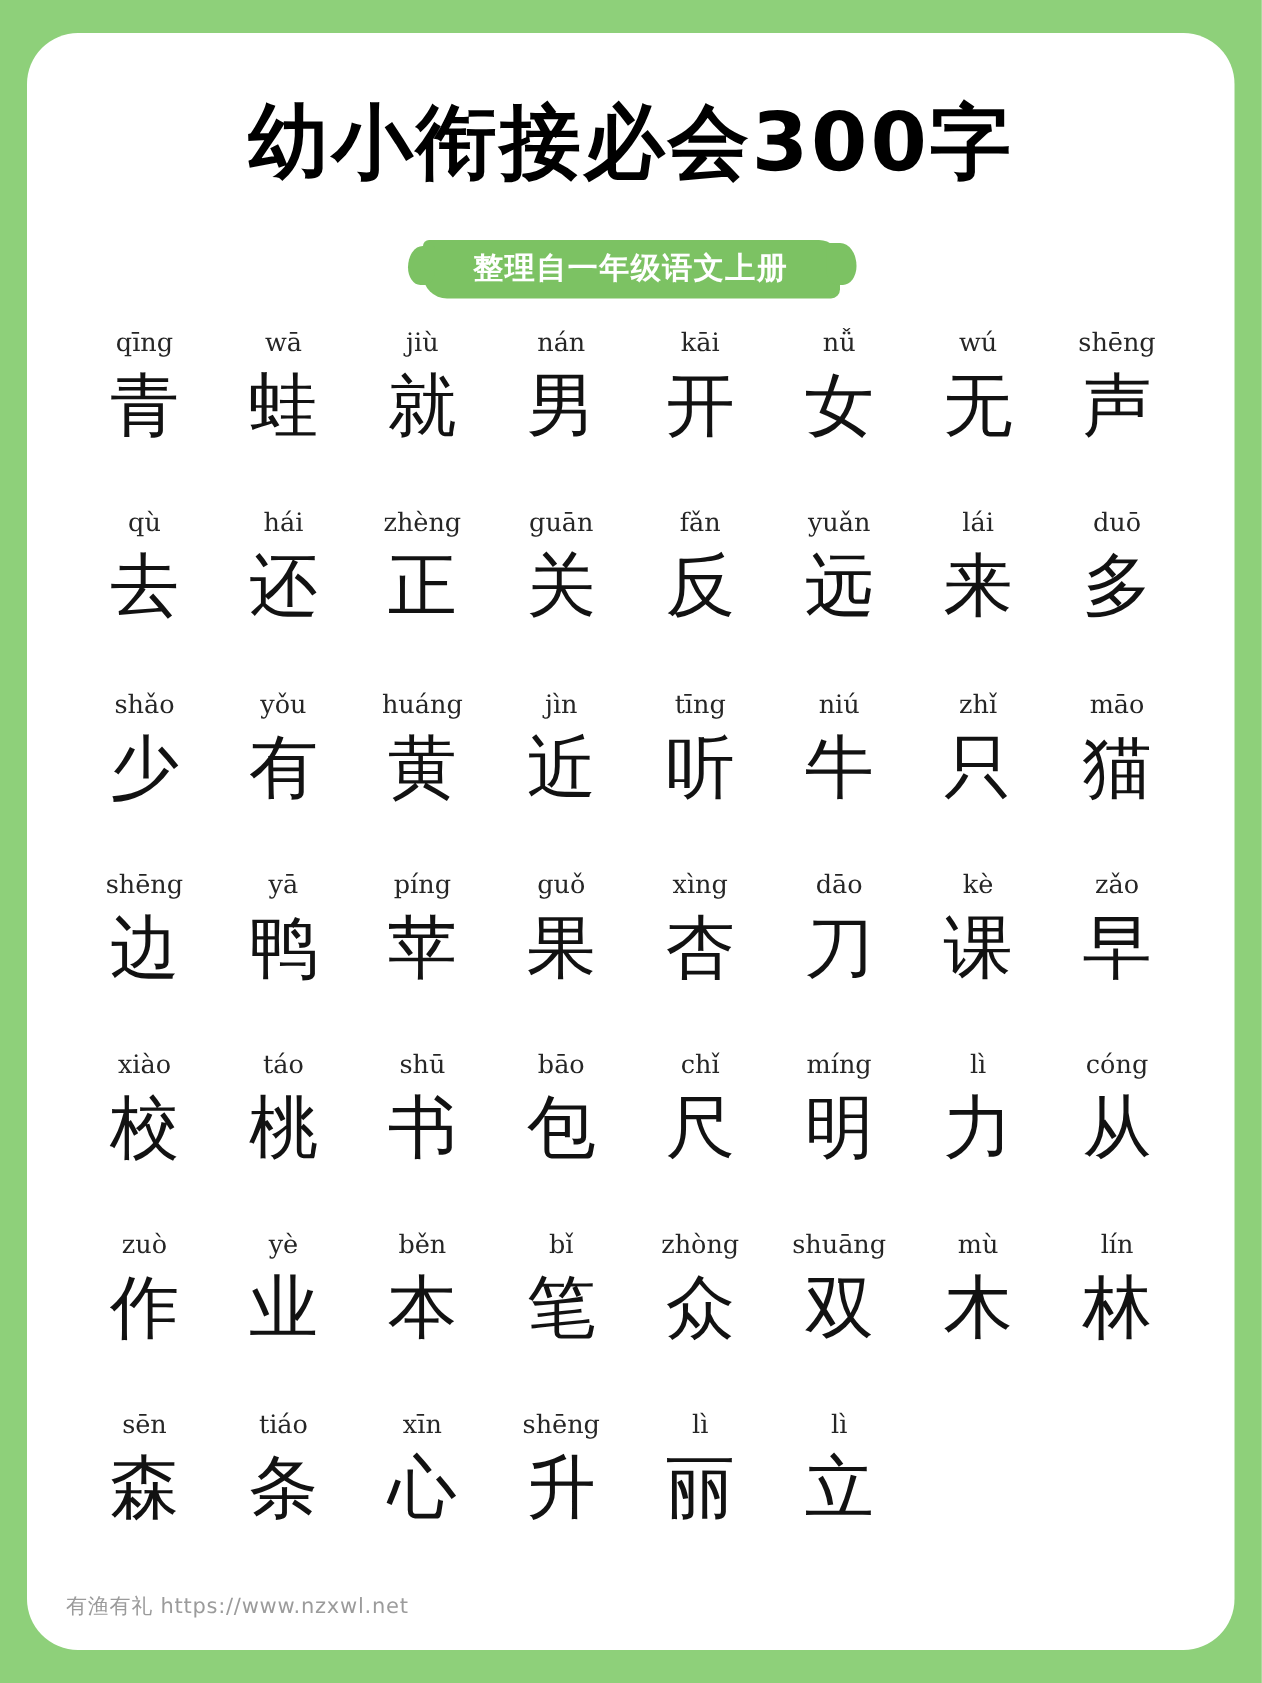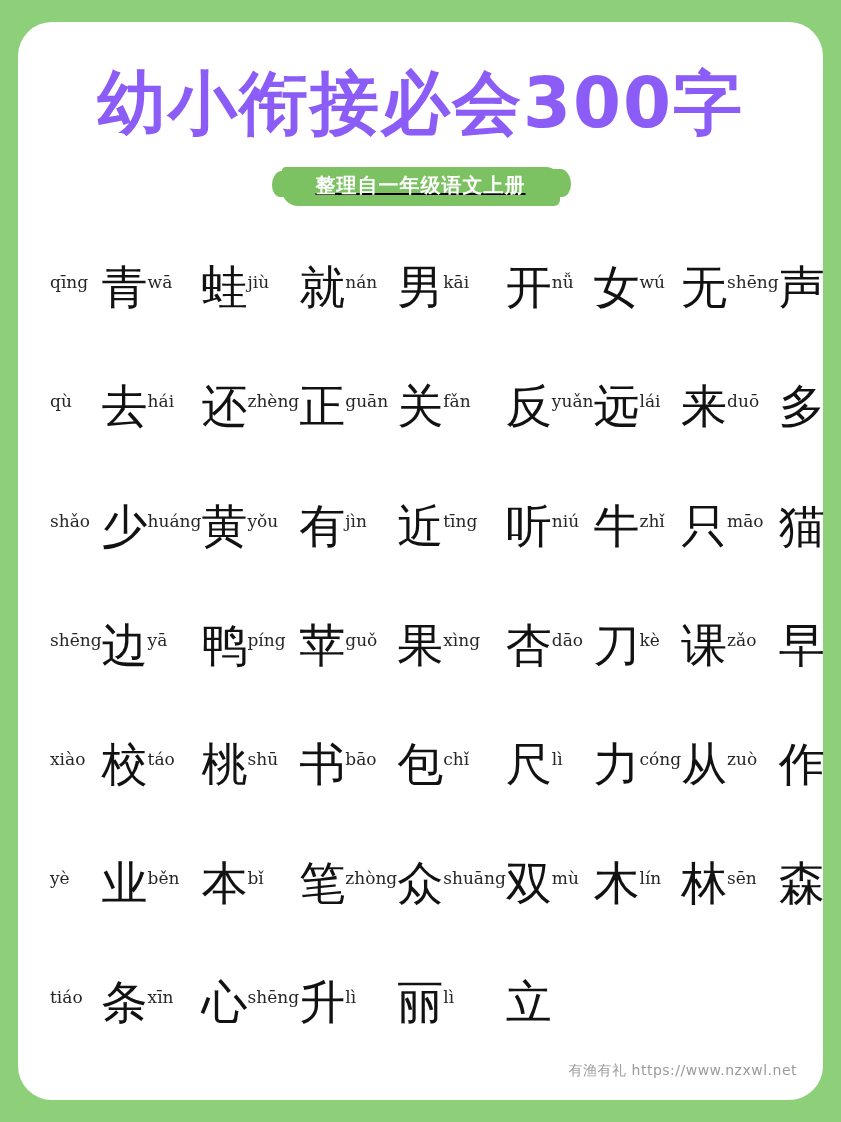--- a/index.html
+++ b/index.html
@@ -29,32 +29,31 @@
     border-radius: 34px;
     box-sizing: border-box;
     padding: 30px 26px 16px 26px;
     display: flex;
     flex-direction: column;
   }
   .title {
     text-align: center;
     font-family: "DejaVu Sans", sans-serif;
     font-weight: bold;
-    font-size: 69px;
+    font-size: 54px;
     letter-spacing: 2px;
-    color: #8b5cf6;
+    color: #000000;
     margin-top: 14px;
     line-height: 1.08;
   }
   .subtitle-wrap {
     display: flex;
     justify-content: center;
-    margin-top: 26px;
+    margin-top: 36px;
     margin-bottom: 6px;
-    text-decoration: underline;
   }
   .subtitle {
     position: relative;
     display: inline-block;
     padding: 5px 34px 7px 34px;
     font-family: "DejaVu Sans", sans-serif;
     font-size: 20px;
     color: #ffffff;
     font-weight: bold;
     letter-spacing: 1px;
@@ -86,40 +85,40 @@
     flex: 1;
     display: grid;
     grid-template-columns: repeat(8, 1fr);
     grid-auto-rows: 1fr;
     align-content: start;
     margin-top: 16px;
     padding: 0 6px;
   }
   .cell {
     display: flex;
-    flex-direction: row;
+    flex-direction: column;
     align-items: center;
-    justify-content: space-between;
+    justify-content: flex-start;
   }
   .pinyin {
     font-family: "DejaVu Serif", serif;
     font-size: 17px;
     color: #262626;
     line-height: 1;
     margin-bottom: 9px;
     white-space: nowrap;
   }
   .hanzi {
     font-family: "DejaVu Sans", sans-serif;
     font-size: 46px;
     color: #121212;
     line-height: 1;
   }
   .footer {
-    text-align: right;
+    text-align: left;
     font-family: "DejaVu Sans", sans-serif;
     font-size: 14px;
     color: #9b9b9b;
     padding-bottom: 4px;
     letter-spacing: 0.5px;
   }
 </style>
 </head>
 <body>
 
@@ -195,28 +194,28 @@
         </div>
         <div class="cell">
           <div class="pinyin">duō</div>
           <div class="hanzi">多</div>
         </div>
         <div class="cell">
           <div class="pinyin">shǎo</div>
           <div class="hanzi">少</div>
         </div>
         <div class="cell">
+          <div class="pinyin">yǒu</div>
+          <div class="hanzi">有</div>
+        </div>
+        <div class="cell">
           <div class="pinyin">huáng</div>
           <div class="hanzi">黄</div>
         </div>
         <div class="cell">
-          <div class="pinyin">yǒu</div>
-          <div class="hanzi">有</div>
-        </div>
-        <div class="cell">
           <div class="pinyin">jìn</div>
           <div class="hanzi">近</div>
         </div>
         <div class="cell">
           <div class="pinyin">tīng</div>
           <div class="hanzi">听</div>
         </div>
         <div class="cell">
           <div class="pinyin">niú</div>
           <div class="hanzi">牛</div>
@@ -273,20 +272,24 @@
           <div class="pinyin">shū</div>
           <div class="hanzi">书</div>
         </div>
         <div class="cell">
           <div class="pinyin">bāo</div>
           <div class="hanzi">包</div>
         </div>
         <div class="cell">
           <div class="pinyin">chǐ</div>
           <div class="hanzi">尺</div>
+        </div>
+        <div class="cell">
+          <div class="pinyin">míng</div>
+          <div class="hanzi">明</div>
         </div>
         <div class="cell">
           <div class="pinyin">lì</div>
           <div class="hanzi">力</div>
         </div>
         <div class="cell">
           <div class="pinyin">cóng</div>
           <div class="hanzi">从</div>
         </div>
         <div class="cell">

